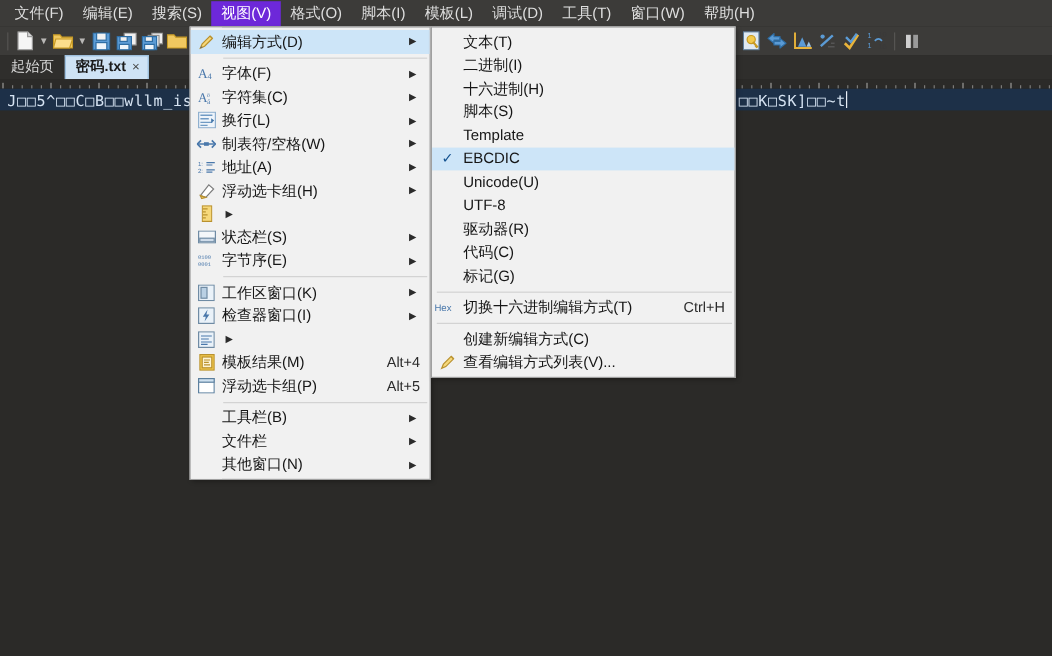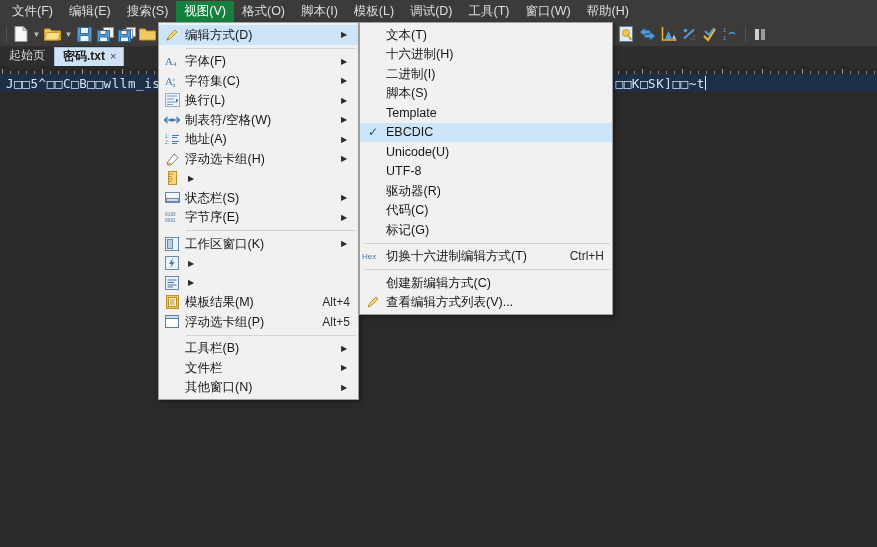--- a/index.html
+++ b/index.html
@@ -14,21 +14,21 @@
   
   .menubar {
     position: absolute; top: 0; left: 0; width: 877px; height: 22px;
     background: #3c3b39; display: flex; align-items: center;
     padding-left: 4px;
   }
   .menubar-item {
     color: #dedede; font-size: 12.5px; padding: 3px 8px 4px 8px;
     white-space: nowrap; line-height: 14px;
   }
-  .menubar-item.active { background: #15803d; color: #ffffff; }
+  .menubar-item.active { background: #6d28d9; color: #ffffff; }
 
   
   .toolbar {
     position: absolute; top: 22px; left: 0; width: 877px; height: 24px;
     background: #3c3b39; display: flex; align-items: center; padding-left: 3px;
   }
   .tb-ico {
     width: 21px; height: 20px; display: flex; align-items: center;
     justify-content: center; flex: 0 0 auto;
   }
@@ -512,20 +512,21 @@
       <span class="arrow">▶</span>
     </div>
 
     <div class="mi">
       <span class="ico">
         <svg width="14" height="14" viewBox="0 0 14 14">
           <rect x="0.5" y="0.5" width="13" height="13" fill="#eaf2f9" stroke="#6f8ba4"></rect>
           <path d="M8 2 L4 8 H6.5 L5.5 12 L9.5 6 H7 Z" fill="#4a78ab"></path>
         </svg>
       </span>
+      <span class="lbl">检查器窗口(I)</span>
       <span class="arrow">▶</span>
     </div>
 
     <div class="mi">
       <span class="ico">
         <svg width="14" height="14" viewBox="0 0 14 14">
           <rect x="0.5" y="0.5" width="13" height="13" fill="#eaf2f9" stroke="#6f8ba4"></rect>
           <path d="M2.5 4 H11.5 M2.5 6.5 H9 M2.5 9 H11.5 M2.5 11 H8" stroke="#4a78ab"></path>
         </svg>
       </span>
@@ -575,25 +576,25 @@
   </div>
 
   <div class="menu sub">
 
     <div class="mi">
       <span class="ico"></span>
       <span class="lbl">文本(T)</span>
     </div>
     <div class="mi">
       <span class="ico"></span>
+      <span class="lbl">二进制(I)</span>
+    </div>
+    <div class="mi">
+      <span class="ico"></span>
       <span class="lbl">十六进制(H)</span>
-    </div>
-    <div class="mi">
-      <span class="ico"></span>
-      <span class="lbl">二进制(I)</span>
     </div>
     <div class="mi">
       <span class="ico"></span>
       <span class="lbl">脚本(S)</span>
     </div>
     <div class="mi">
       <span class="ico"></span>
       <span class="lbl">Template</span>
     </div>
     <div class="mi hl">

